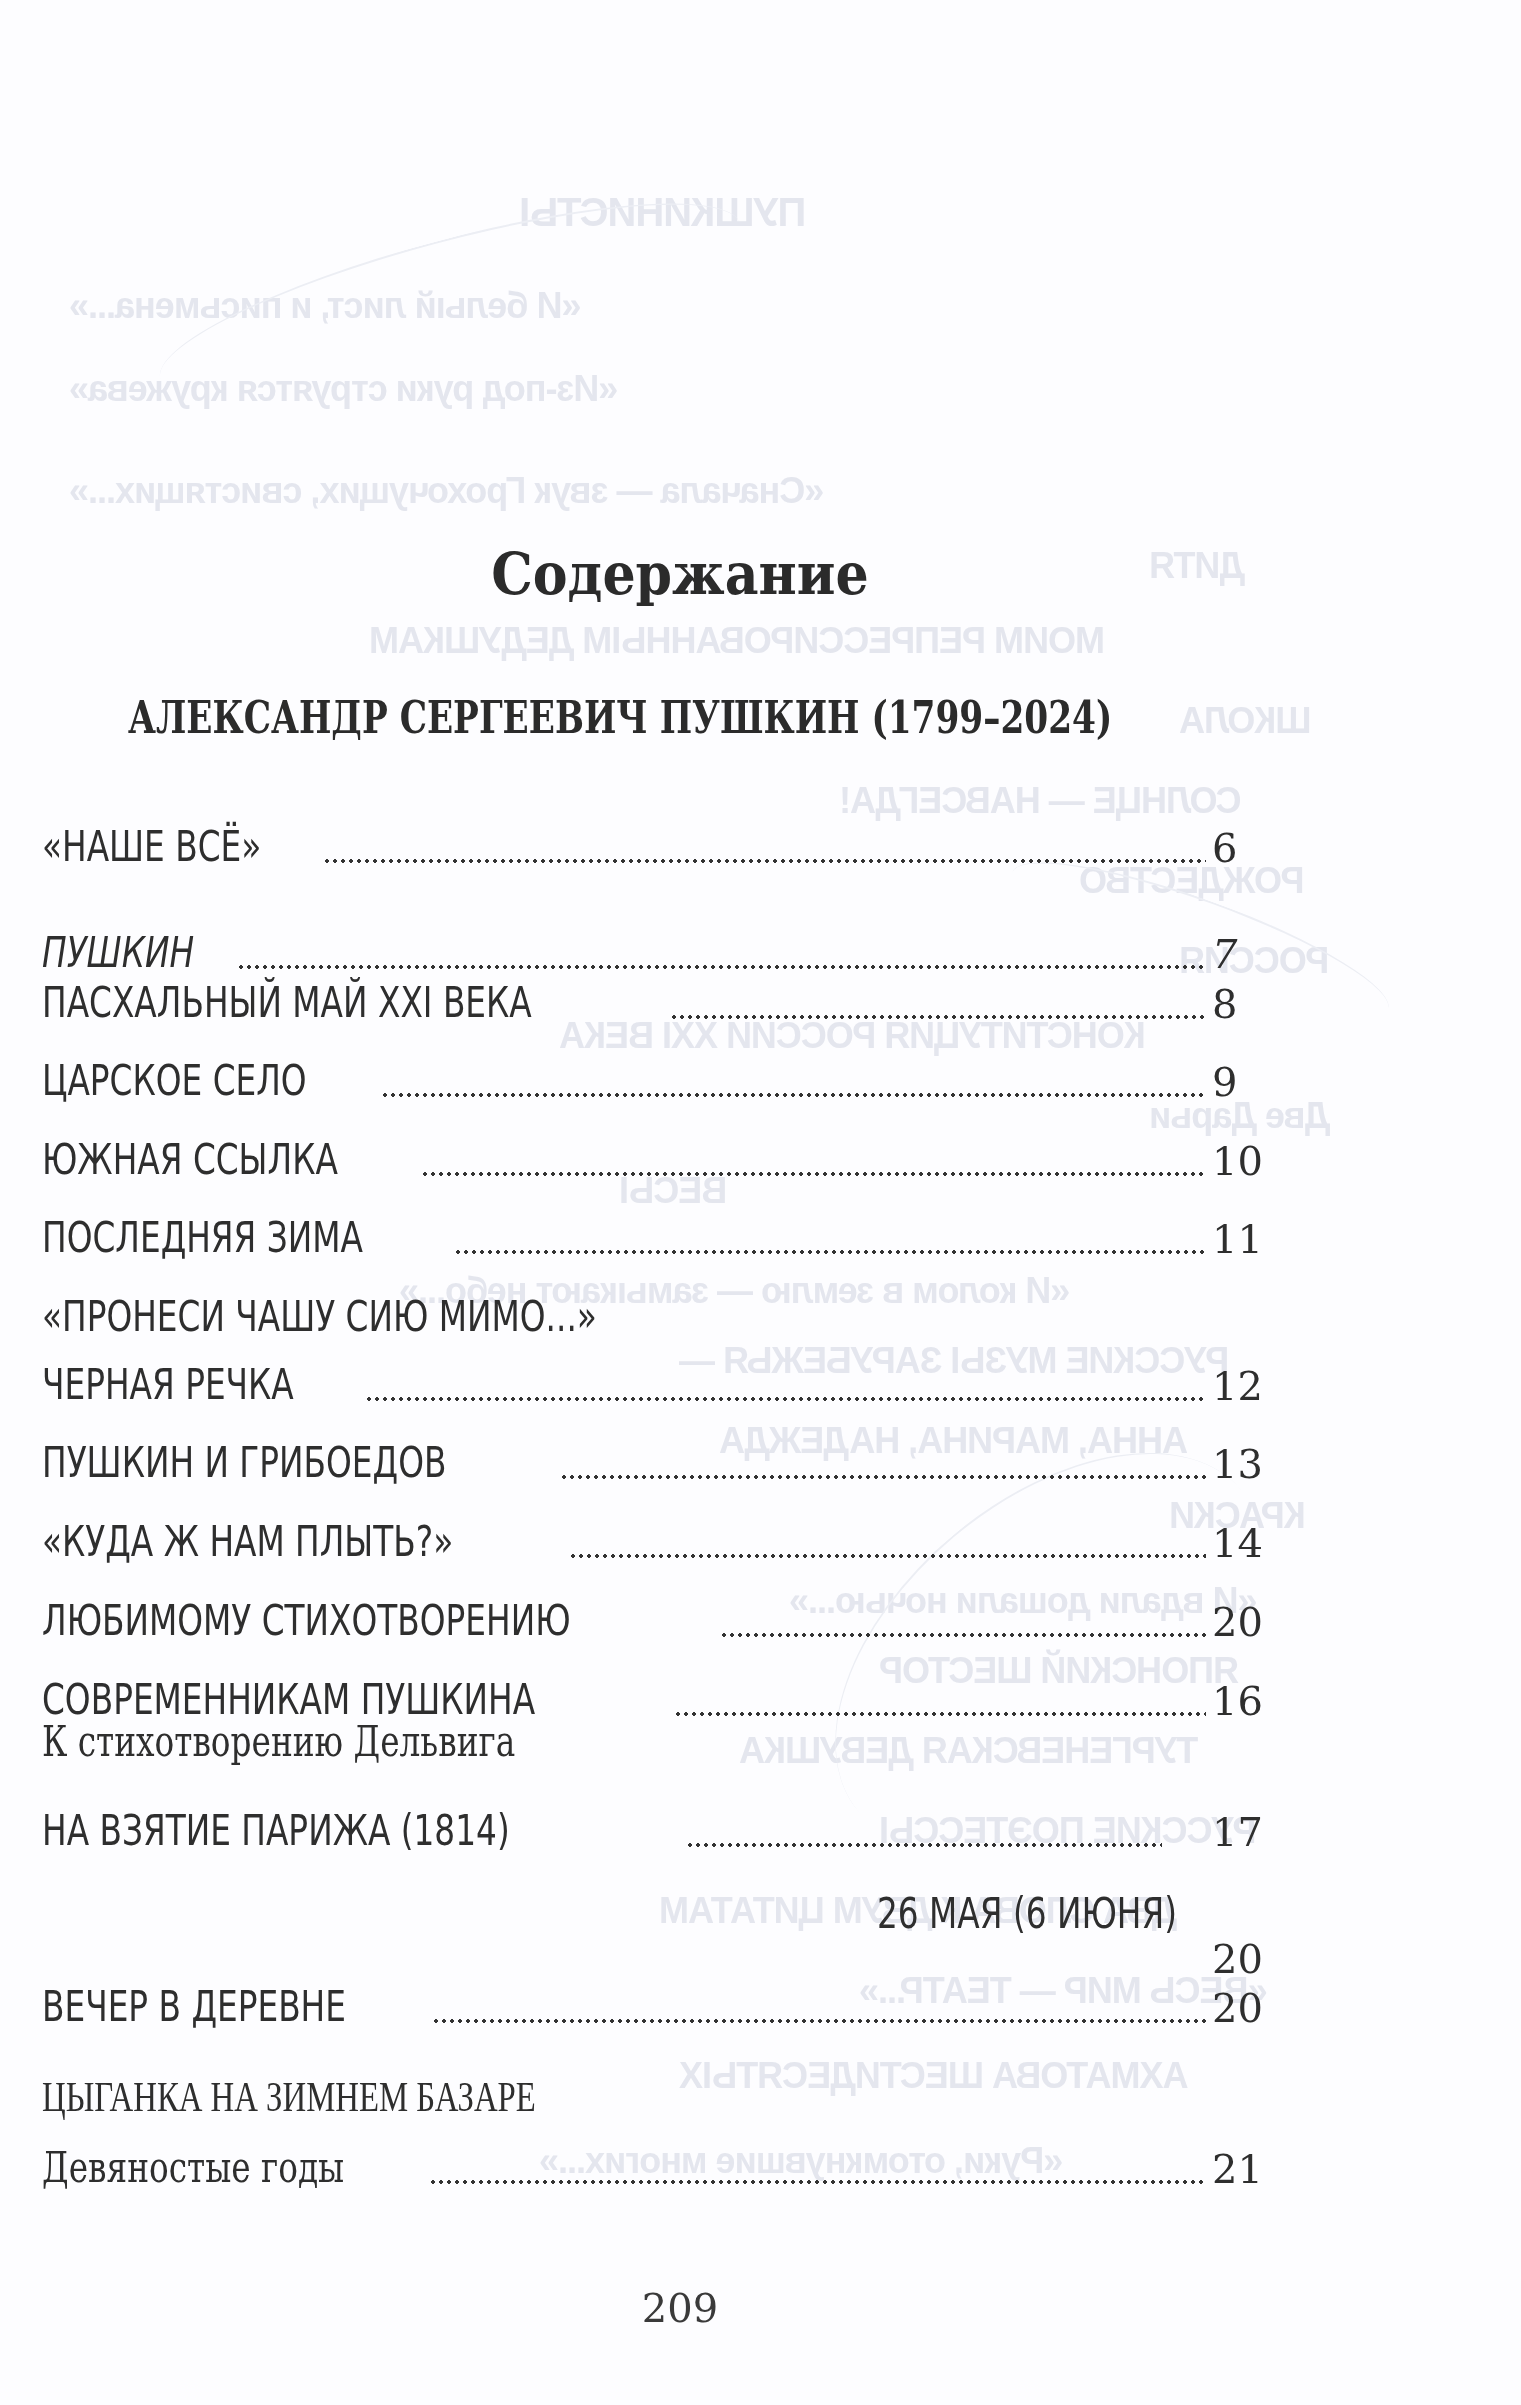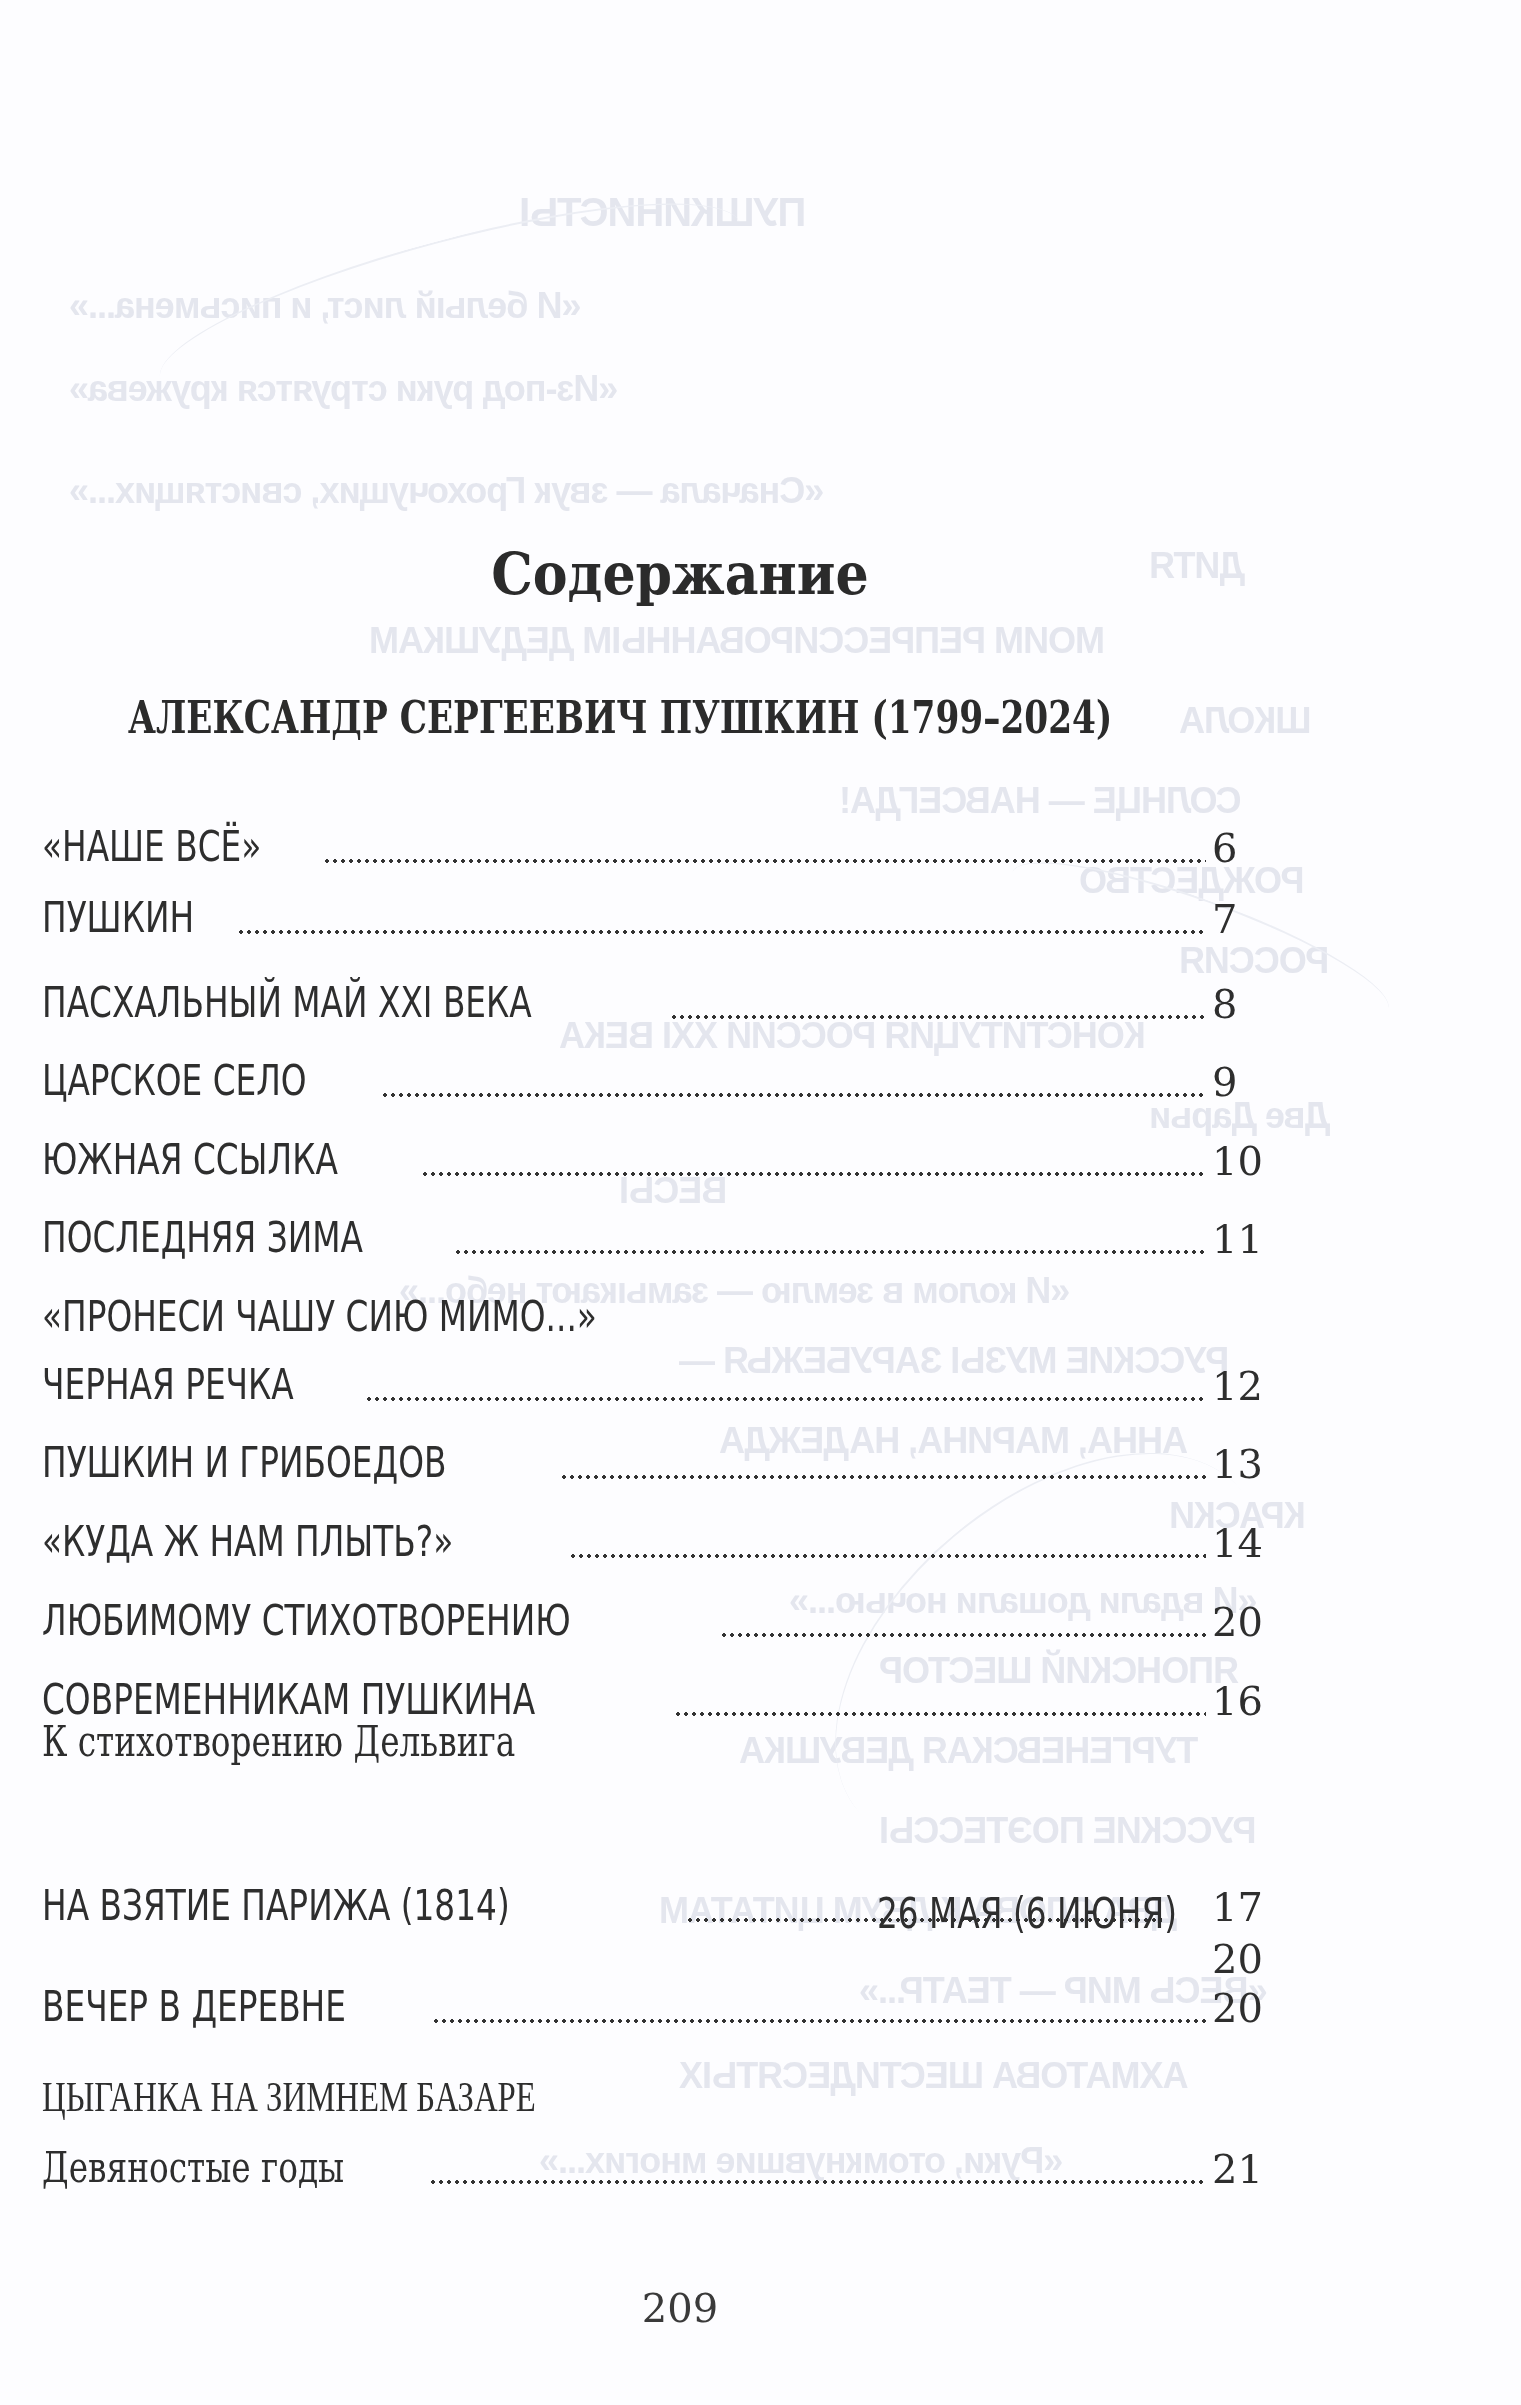--- a/index.html
+++ b/index.html
@@ -141,21 +141,21 @@
 
 <div class="title">Содержание</div>
 <div class="section">АЛЕКСАНДР СЕРГЕЕВИЧ ПУШКИН (1799–2024)</div>
 
 <div>
   <div class="entry" style="top:812px;">
     <span class="label">«НАШЕ ВСЁ»</span>
     <span class="dots"></span>
     <span class="page">6</span>
   </div>
-  <div class="entry" style="top:883px;">
+  <div class="entry" style="top:918px;font-style:italic;">
     <span class="label">ПУШКИН</span>
     <span class="dots"></span>
     <span class="page">7</span>
   </div>
   <div class="entry" style="top:968px;">
     <span class="label">ПАСХАЛЬНЫЙ МАЙ XXI ВЕКА</span>
     <span class="dots"></span>
     <span class="page">8</span>
   </div>
   <div class="entry" style="top:1046px;">
@@ -197,21 +197,21 @@
     <span class="page">20</span>
   </div>
   <div class="entry" style="top:1665px;">
     <span class="label">СОВРЕМЕННИКАМ ПУШКИНА</span>
     <span class="dots"></span>
     <span class="page">16</span>
   </div>
   <div class="entry lower" style="top:1707px;">
     <span class="label">К стихотворению Дельвига</span>
   </div>
-  <div class="entry" style="top:1871px;gap:44px;">
+  <div class="entry" style="top:1796px;gap:44px;">
     <span class="label">НА ВЗЯТИЕ ПАРИЖА (1814)</span>
     <span class="dots"></span>
     <span class="page">17</span>
   </div>
   <div class="entry" style="top:1893px;flex-direction:column;">
     <span class="label">26 МАЯ (6 ИЮНЯ)</span>
     <span class="dots"></span>
     <span class="page">20</span>
   </div>
   <div class="entry" style="top:1972px;">

